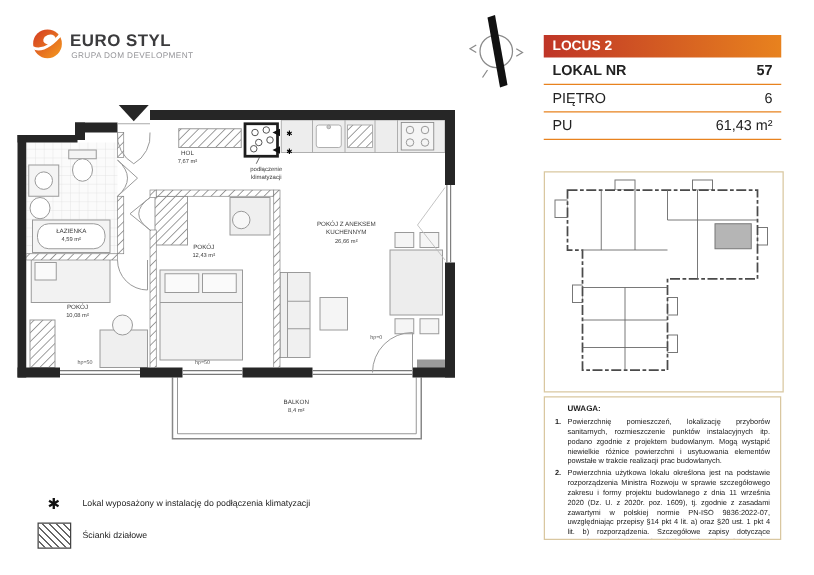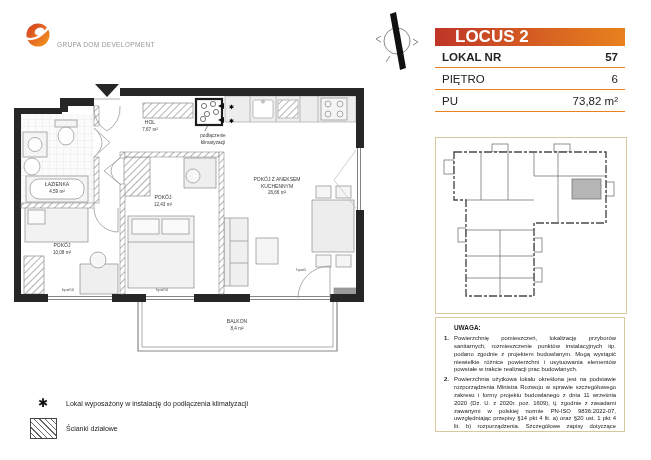--- a/index.html
+++ b/index.html
@@ -8,21 +8,21 @@
   .abs{position:absolute;}
 
   
   .logo-title{position:absolute;left:56px;top:25px;font-size:13.5px;font-weight:bold;
               letter-spacing:.4px;color:#3b3b3d;}
   .logo-tagline{position:absolute;left:57px;top:41px;font-size:6.6px;letter-spacing:.3px;color:#96969a;}
 
   
   .panel{position:absolute;left:435px;width:190px;}
   .locus-bar{background:linear-gradient(90deg,#bf3527,#e8821e);color:#fff;font-weight:bold;
-             font-size:17px;padding:2px 20px;height:14px;line-height:14px;}
+             font-size:11px;padding:2px 7px;height:14px;line-height:14px;}
   .hrow{display:flex;justify-content:space-between;align-items:center;height:21px;
         border-bottom:1.6px solid #e8821e;font-size:11.5px;padding:0 7px;gap:12px;}
   .hrow.bold{font-weight:bold;}
   .boxed{border:1px solid #d9c7a0;background:#fff;}
   .map-box{top:137px;height:175px;}
   .notes-box{top:317px;height:115px;padding:4px 8px 3px 8px;box-sizing:border-box;overflow:hidden;}
   .notes-title{font-size:6.4px;font-weight:bold;margin:2px 0 4px 10px;color:#1c1c1c;}
   .note{display:flex;margin-bottom:2px;}
   .note .n{width:10px;font-weight:bold;font-size:5.9px;flex:none;}
   .note .t{flex:1;font-size:5.9px;line-height:1.33;text-align:justify;color:#1c1c1c;}
@@ -231,35 +231,36 @@
       <text x="213" y="137" font-size="4.8">podłączenie</text>
       <text x="213" y="143.5" font-size="4.8">klimatyzacji</text>
       <g fill="#555" font-size="4.3">
         <text x="68" y="291">hp=50</text>
         <text x="162" y="291">hp=50</text>
         <text x="301" y="271">hp=0</text>
       </g>
     </g>
   </svg>
 
+  <div class="logo-title">EURO STYL</div>
   <div class="logo-tagline">GRUPA DOM DEVELOPMENT</div>
 
   <div class="panel" style="top:28px">
     <div class="locus-bar">LOCUS 2</div>
     <div class="hrow bold">
       <span>LOKAL NR</span>
       <span>57</span>
     </div>
     <div class="hrow">
       <span>PIĘTRO</span>
       <span>6</span>
     </div>
     <div class="hrow">
       <span>PU</span>
-      <span>73,82 m²</span>
+      <span>61,43 m²</span>
     </div>
   </div>
 
   <div class="panel boxed map-box">
     <svg width="188" height="173" viewBox="0 0 188 173">
       <g stroke="#4a4a4a" fill="#fff">
         <g stroke-width="0.8" stroke="#777">
           <rect x="56" y="6" width="16" height="8"></rect>
             <rect x="118" y="6" width="16" height="8"></rect>
           <rect x="8" y="22" width="10" height="14"></rect>

